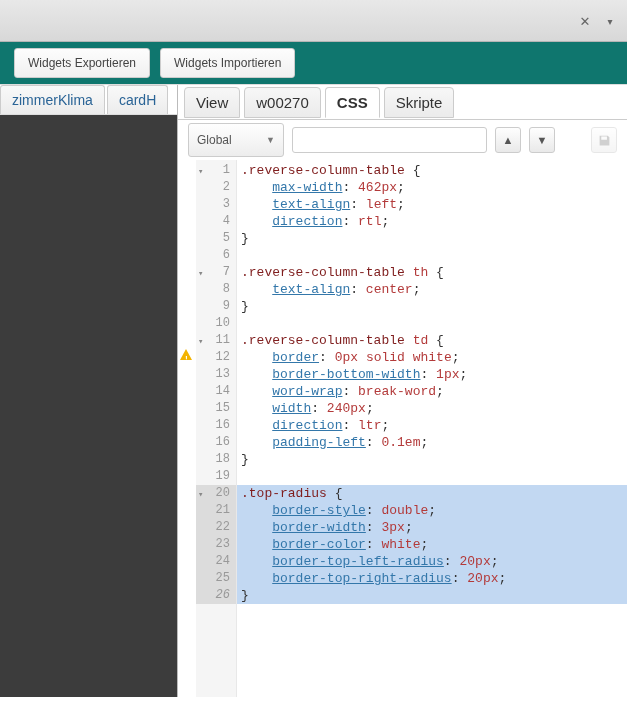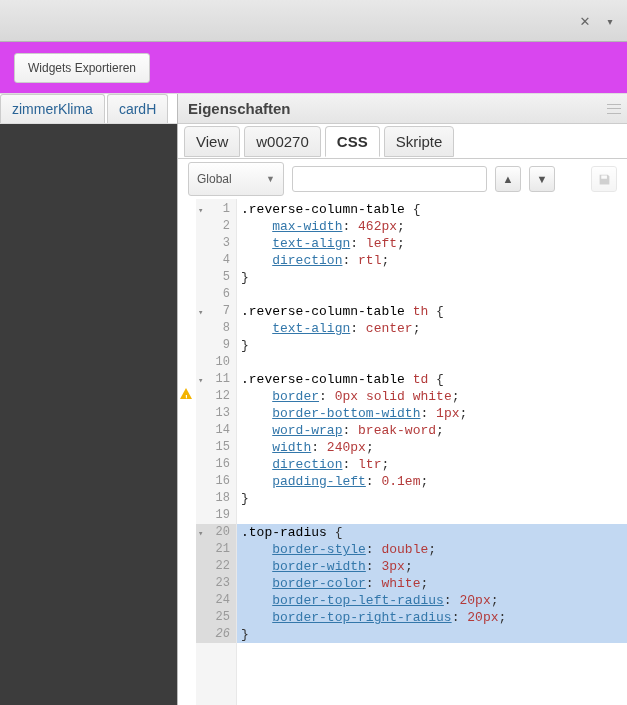--- a/index.html
+++ b/index.html
@@ -4,21 +4,21 @@
 <style>
 * { box-sizing: border-box; margin: 0; padding: 0; }
 body { font-family: Arial, Helvetica, sans-serif; font-size: 13px; background: #fff; width: 627px; height: 705px; overflow: hidden; }
 
 .titlebar { height: 42px; background: linear-gradient(to bottom, #e8e8e8, #d8d8d8); border-bottom: 1px solid #b5b5b5; display: flex; align-items: center; justify-content: center; position: relative; }
 .titlebar-title { font-size: 17px; font-weight: bold; color: #333; }
 .titlebar-title .user-icon { font-size: 13px; vertical-align: middle; }
 .titlebar-close { position: absolute; right: 32px; top: 11px; width: 20px; height: 20px; display: flex; align-items: center; justify-content: center; font-size: 13px; color: #666; cursor: pointer; }
 .titlebar-menu { position: absolute; right: 8px; top: 11px; width: 18px; height: 20px; display: flex; align-items: center; justify-content: center; font-size: 10px; color: #666; cursor: pointer; }
 
-.topbar { height: 52px; background: #d946ef; border-bottom: 1px solid #ddd; display: flex; align-items: center; padding: 0 14px; gap: 10px; }
+.topbar { height: 43px; background: #0f766e; border-bottom: 1px solid #ddd; display: flex; align-items: center; padding: 0 14px; gap: 10px; }
 .top-btn { padding: 7px 13px; background: linear-gradient(to bottom, #fdfdfd, #f0f0f0); border: 1px solid #ccc; border-radius: 3px; font-size: 12px; color: #444; cursor: pointer; }
 
 .main-area { display: flex; height: calc(705px - 42px - 51px); }
 .left-col { width: 177px; background: #3c3c3c; display: flex; flex-direction: column; }
 .view-tabs-row { height: 30px; background: #fff; display: flex; align-items: stretch; border-bottom: 1px solid #ddd; }
 .view-tab { padding: 5px 11px; background: linear-gradient(to bottom,#f9f9f9,#ececec); border: 1px solid #ccc; border-bottom: none; border-radius: 3px 3px 0 0; margin-right: 2px; font-size: 14px; color: #2a6496; cursor: pointer; display: flex; align-items: center; }
 .left-fill { flex: 1; background: #3c3c3c; }
 
 .right-col { flex: 1; display: flex; flex-direction: column; border-left: 1px solid #bbb; }
 .panel-header { height: 30px; background: linear-gradient(to bottom,#f3f3f3,#e5e5e5); border-bottom: 1px solid #ccc; display: flex; align-items: center; padding: 0 10px; font-size: 15px; font-weight: bold; color: #444; position: relative; }
@@ -43,58 +43,51 @@
 .gutter-line .fold { position: absolute; left: 2px; top: 2px; font-size: 9px; color: #888; }
 .warn-col { width: 18px; background: #fff; }
 .warn-cell { height: 17px; position: relative; }
 .warn-cell .tri { position: absolute; left: 2px; top: 2px; width: 0; height: 0; border-left: 6px solid transparent; border-right: 6px solid transparent; border-bottom: 11px solid #f3b300; }
 .warn-cell .tri::after { content: "!"; position: absolute; left: -2px; top: 1px; font-size: 8px; color: #fff; font-weight: bold; }
 
 .code { flex: 1; padding-top: 2px; white-space: pre; }
 .code-line { height: 17px; padding-left: 4px; }
 .code-line.sel { background: #c2d8f2; }
 
-.sel-class { color: #000000; }
+.sel-class { color: #7f1d1d; }
 .sel-tag { color: #b33a3a; font-weight: normal; }
 .prop { color: #3377aa; text-decoration: underline; }
 .num { color: #b33a3a; }
 .kw { color: #b33a3a; }
 .punc { color: #333; }
 .brace { color: #333; }
 </style>
 </head>
 <body>
 
 <div class="titlebar">
   <div class="titlebar-close">✕</div>
   <div class="titlebar-menu">▾</div>
 </div>
 
 <div class="topbar">
   <button class="top-btn">Widgets Exportieren</button>
+  <button class="top-btn">Widgets Importieren</button>
 </div>
 
 <div class="main-area">
   <div class="left-col">
     <div class="view-tabs-row">
       <div class="view-tab">zimmerKlima</div>
       <div class="view-tab">cardH</div>
     </div>
     <div class="left-fill"></div>
   </div>
 
   <div class="right-col">
-    <div class="panel-header">
-      <span>Eigenschaften</span>
-      <div class="panel-grip">
-          <span></span>
-          <span></span>
-          <span></span>
-        </div>
-    </div>
 
     <div class="prop-tabs">
       <div class="prop-tab">View</div>
       <div class="prop-tab">w00270</div>
       <div class="prop-tab active">CSS</div>
       <div class="prop-tab">Skripte</div>
     </div>
 
     <div class="toolbar">
       <div class="dropdown">

